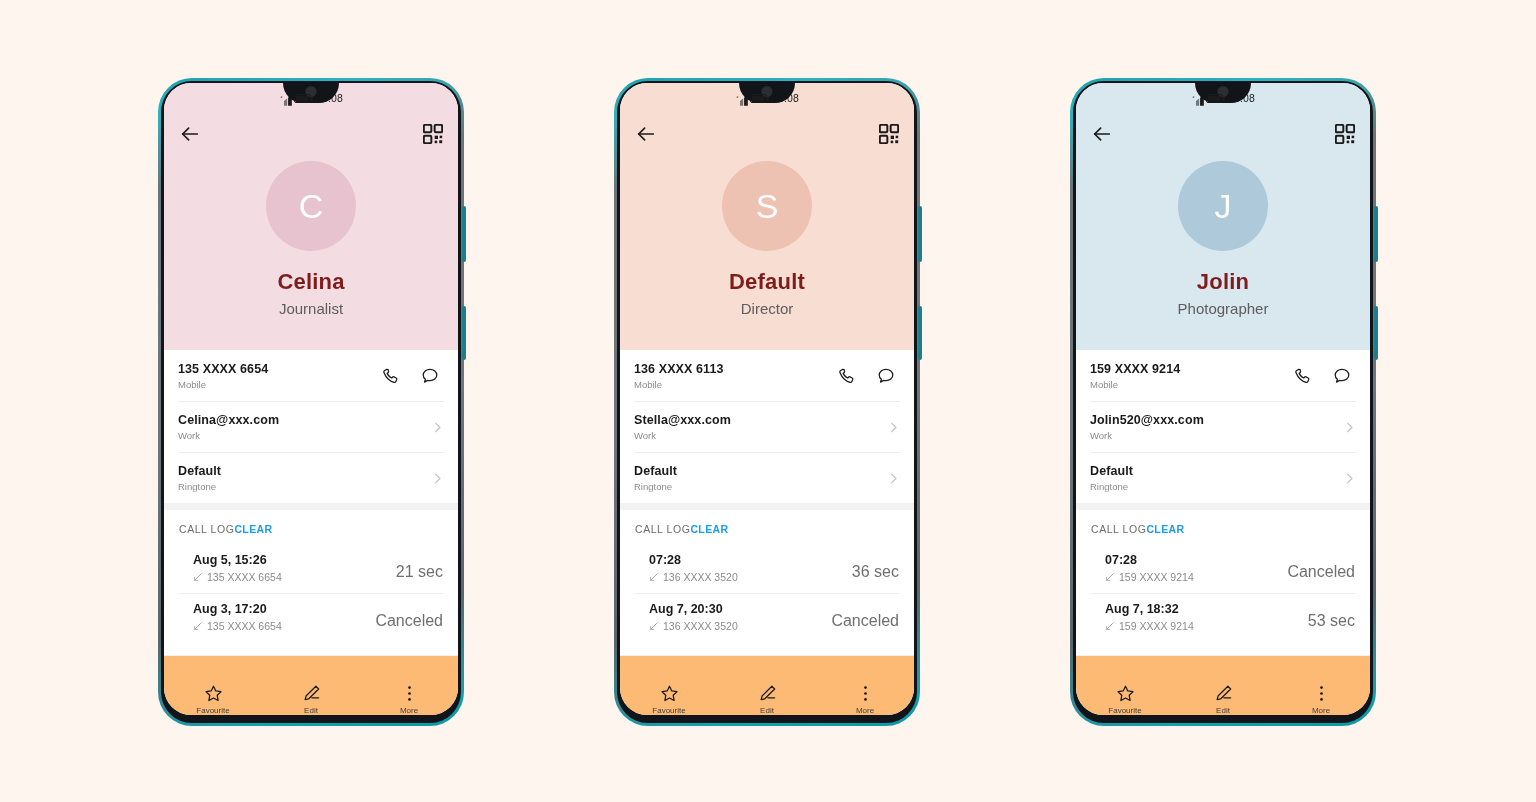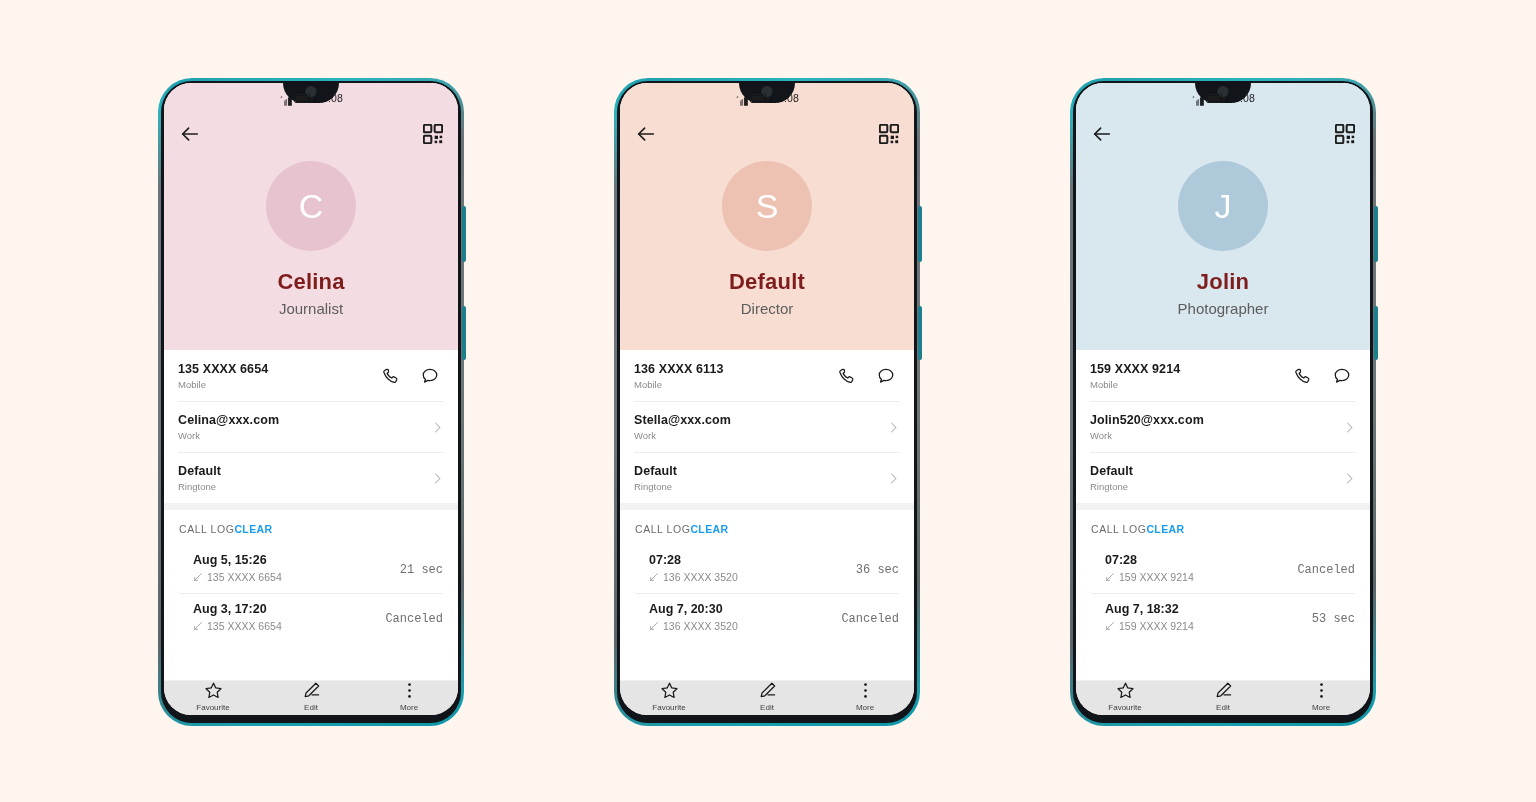--- a/index.html
+++ b/index.html
@@ -242,36 +242,35 @@
   }
   .log-num {
     font-size: 10.5px;
     color: #8b8b8b;
     margin-top: 4px;
     display: flex;
     align-items: center;
     gap: 4px;
   }
   .log-dur {
-    font-size: 12px;
+    font-size: 16px;
     color: #6f6f6f;
     padding-top: 10px;
     white-space: nowrap;
-    font-family: Liberation Mono, monospace;
   }
   .missed-ic { width: 10px; height: 10px; flex: none; }
 
   
   .navbar {
     position: absolute;
     left: 0; right: 0; bottom: 0;
-    height: 35px;
-    background: #e5e5e5;
-    display: flex;
-    align-items: flex-start;
+    height: 60px;
+    background: #fdba74;
+    display: flex;
+    align-items: flex-end;
     border-top: 1px solid #f0f0f0;
   }
   .nav-item {
     flex: 1;
     display: flex;
     flex-direction: column;
     align-items: center;
     justify-content: center;
     gap: 3px;
     cursor: pointer;

